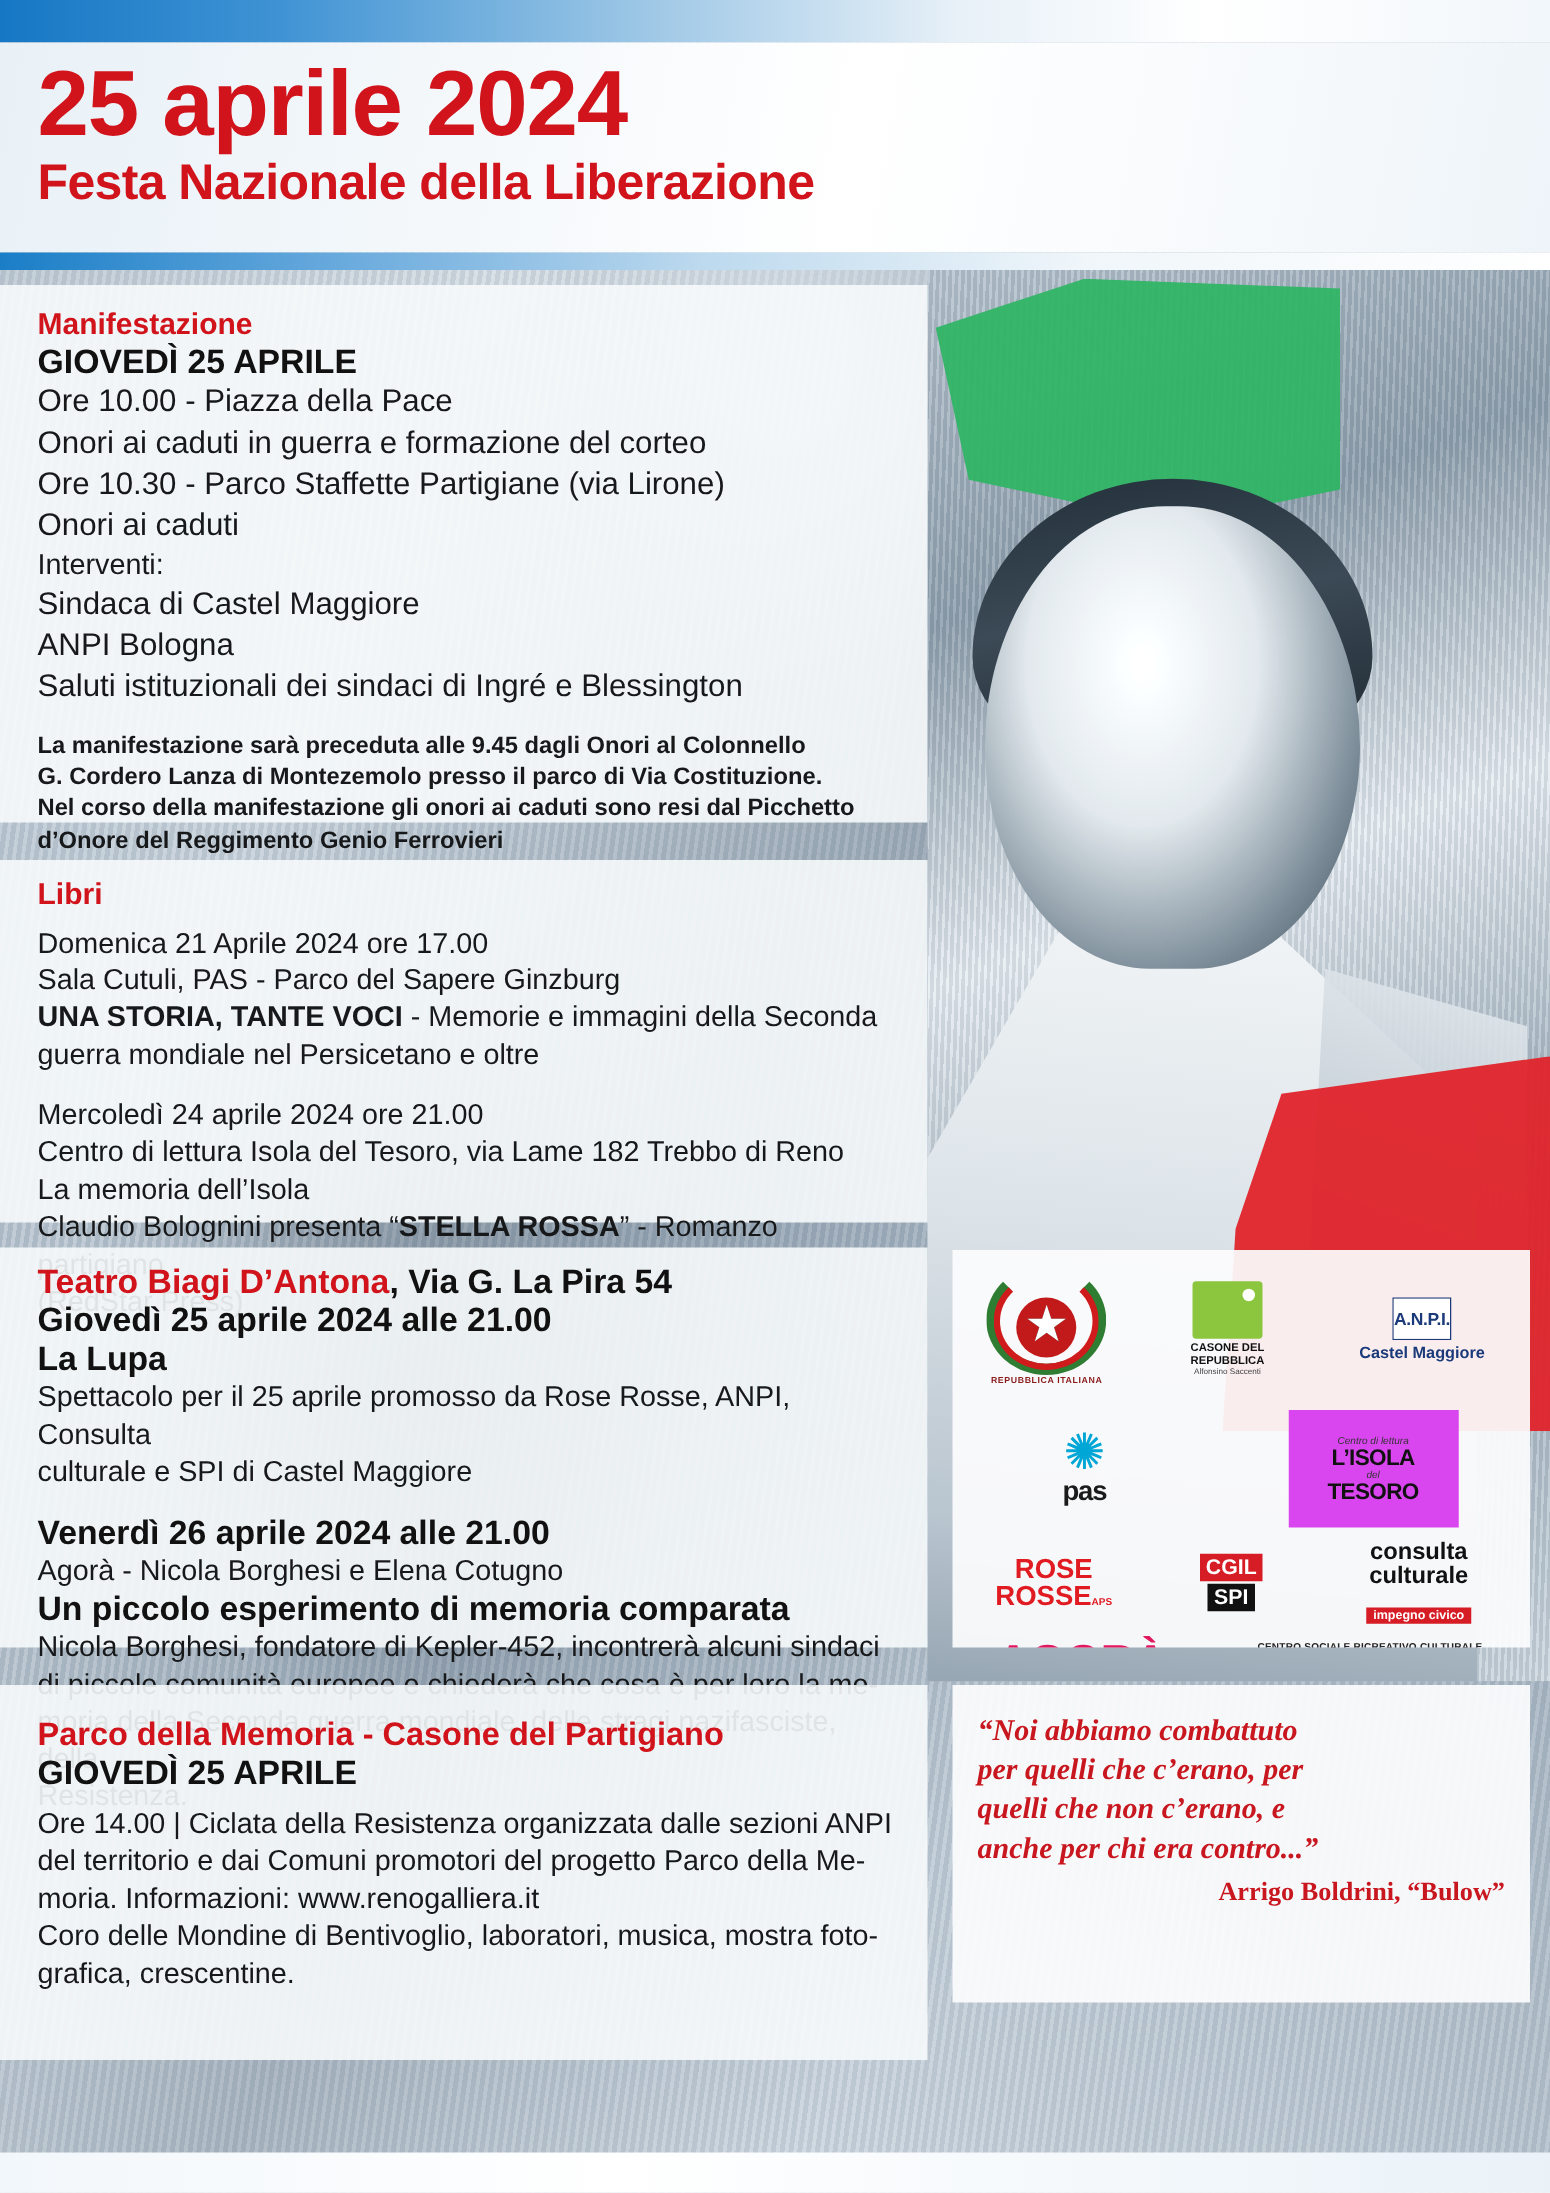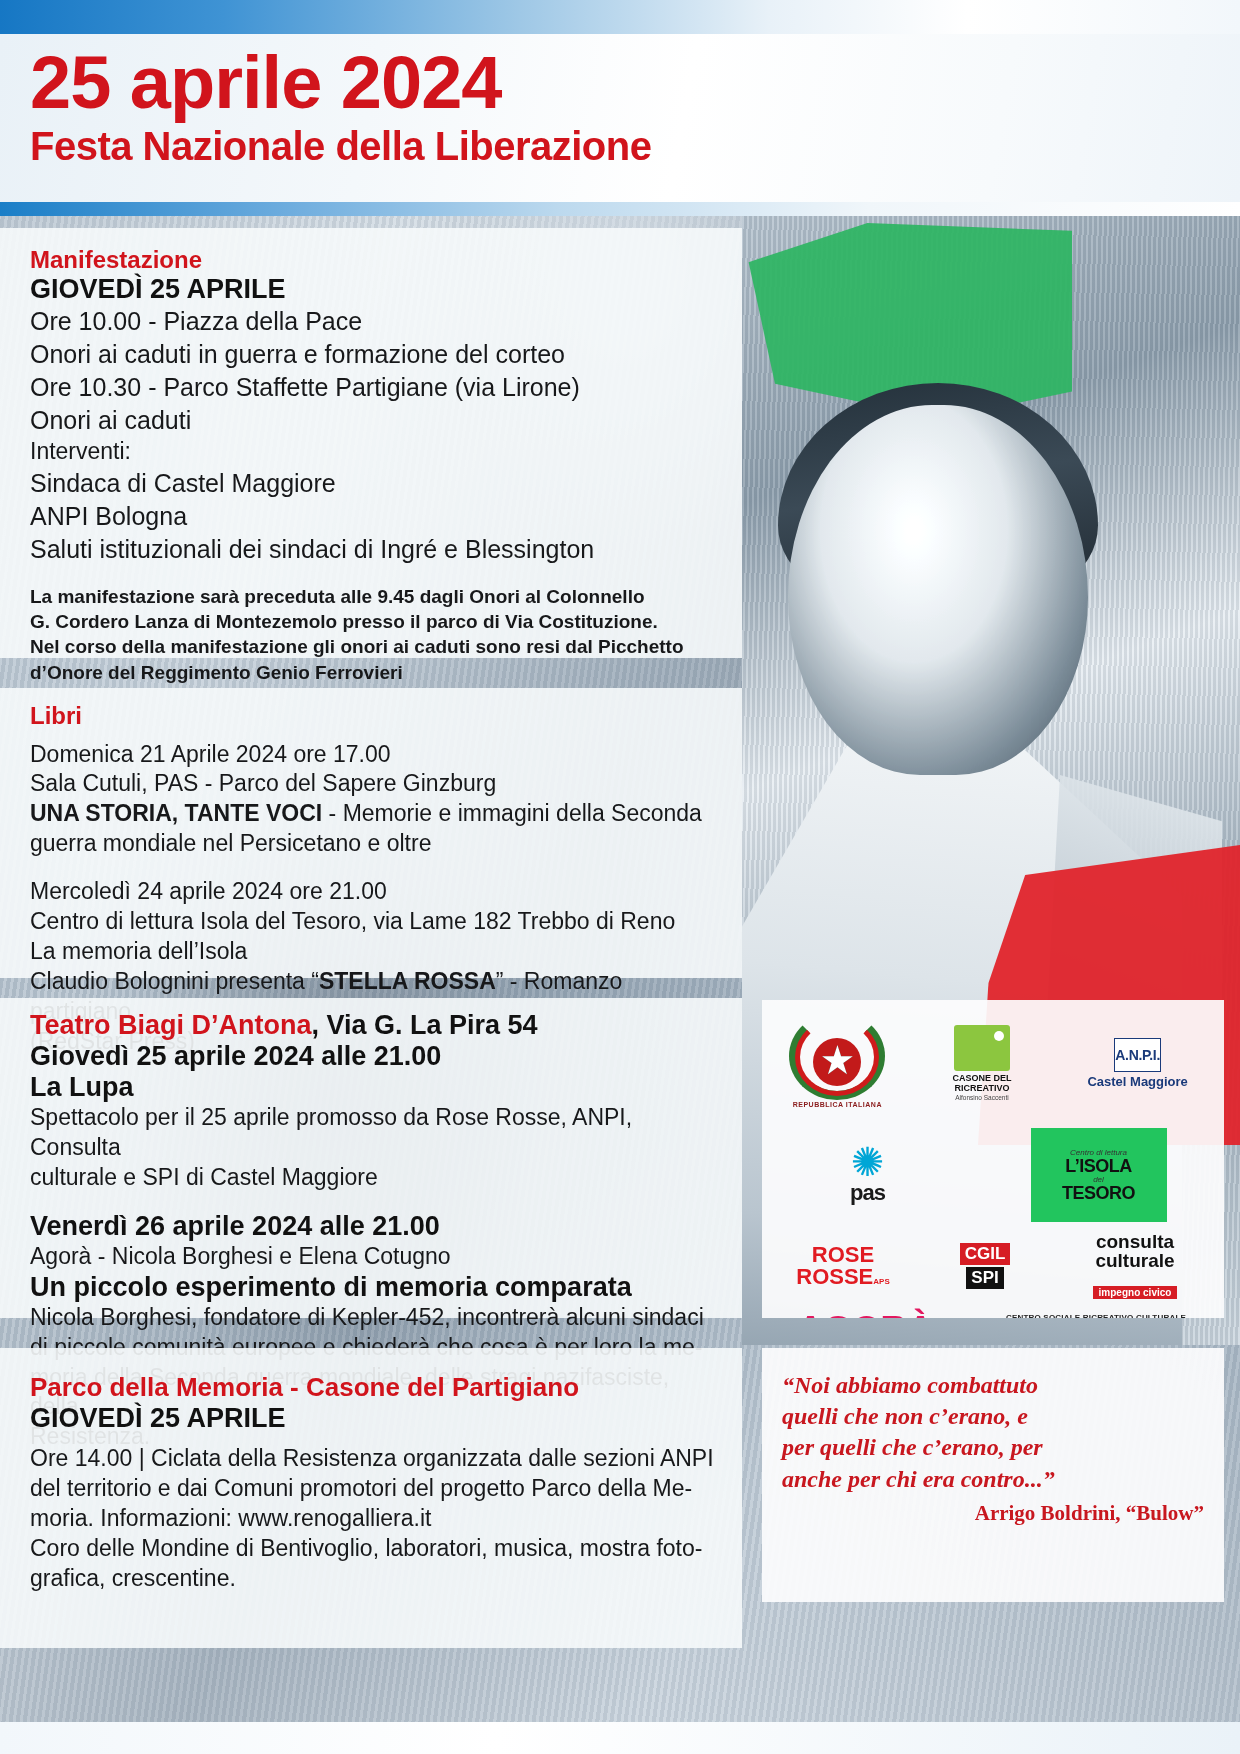--- a/index.html
+++ b/index.html
@@ -267,21 +267,21 @@
   .logo-anpi .bar .r { flex:1; background:#d61d25; }
   .logo-anpi .cm { font-size: 13px; font-weight: 700; color:#1a3a7a; margin-top:2px; }
 
   .logo-pas { width: 96px; }
   .logo-pas .swirl {
     font-size: 40px; color: #00a6d6; line-height: 0.9;
   }
   .logo-pas .w { font-size: 22px; font-weight: 700; color:#1a1a1a; letter-spacing:-1px; }
 
   .logo-isola {
-    width: 136px; background: #22c55e; padding: 20px 4px; box-sizing: border-box;
+    width: 136px; background: #d946ef; padding: 20px 4px; box-sizing: border-box;
   }
   .logo-isola .small { font-size: 8px; font-style: italic; color: #333; }
   .logo-isola .big { font-size: 18px; font-weight: 700; color: #111; line-height: 1.0; letter-spacing:-0.5px; }
 
   .logo-rose { width: 122px; }
   .logo-rose .r1 { font-size: 22px; font-weight: 700; color:#e11b22; letter-spacing:0px; line-height:1; }
   .logo-rose .r2 { font-size: 22px; font-weight: 700; color:#e11b22; letter-spacing:0px; line-height:1; }
   .logo-rose .aps { font-size: 8px; color:#e11b22; }
 
   .logo-cgil { width: 82px; }
@@ -426,21 +426,21 @@
         <div class="wreath"></div>
         <div class="wreath2"></div>
         <div class="gear"></div>
         <div class="star">★</div>
         <div class="cap">REPUBBLICA ITALIANA</div>
       </div>
 
       <div class="logo-box logo-casone">
         <div class="sq"></div>
         <div class="t1">CASONE DEL</div>
-        <div class="t1">RICREATIVO</div>
+        <div class="t1">REPUBBLICA</div>
         <div class="t2">Alfonsino Saccenti</div>
       </div>
 
       <div class="logo-box logo-anpi">
         <div class="bar">
           <div class="g"></div>
           <div class="w">A.N.P.I.</div>
           <div class="r"></div>
         </div>
         <div class="cm">Castel Maggiore</div>
@@ -501,20 +501,20 @@
       <p class="body-md">Ore 14.00 | Ciclata della Resistenza organizzata dalle sezioni ANPI</p>
       <p class="body-md">del territorio e dai Comuni promotori del progetto Parco della Me-</p>
       <p class="body-md">moria. Informazioni: www.renogalliera.it</p>
       <p class="body-md">Coro delle Mondine di Bentivoglio, laboratori, musica, mostra foto-</p>
       <p class="body-md">grafica, crescentine.</p>
     </div>
   </div>
 
   <div class="quote-panel">
     <p class="qt">“Noi abbiamo combattuto</p>
+    <p class="qt">per quelli che c’erano, per</p>
     <p class="qt">quelli che non c’erano, e</p>
-    <p class="qt">per quelli che c’erano, per</p>
     <p class="qt">anche per chi era contro...”</p>
     <p class="qa">Arrigo Boldrini, “Bulow”</p>
   </div>
 
   <div class="footer-strip"></div>
 </div>
 
 </body></html>

